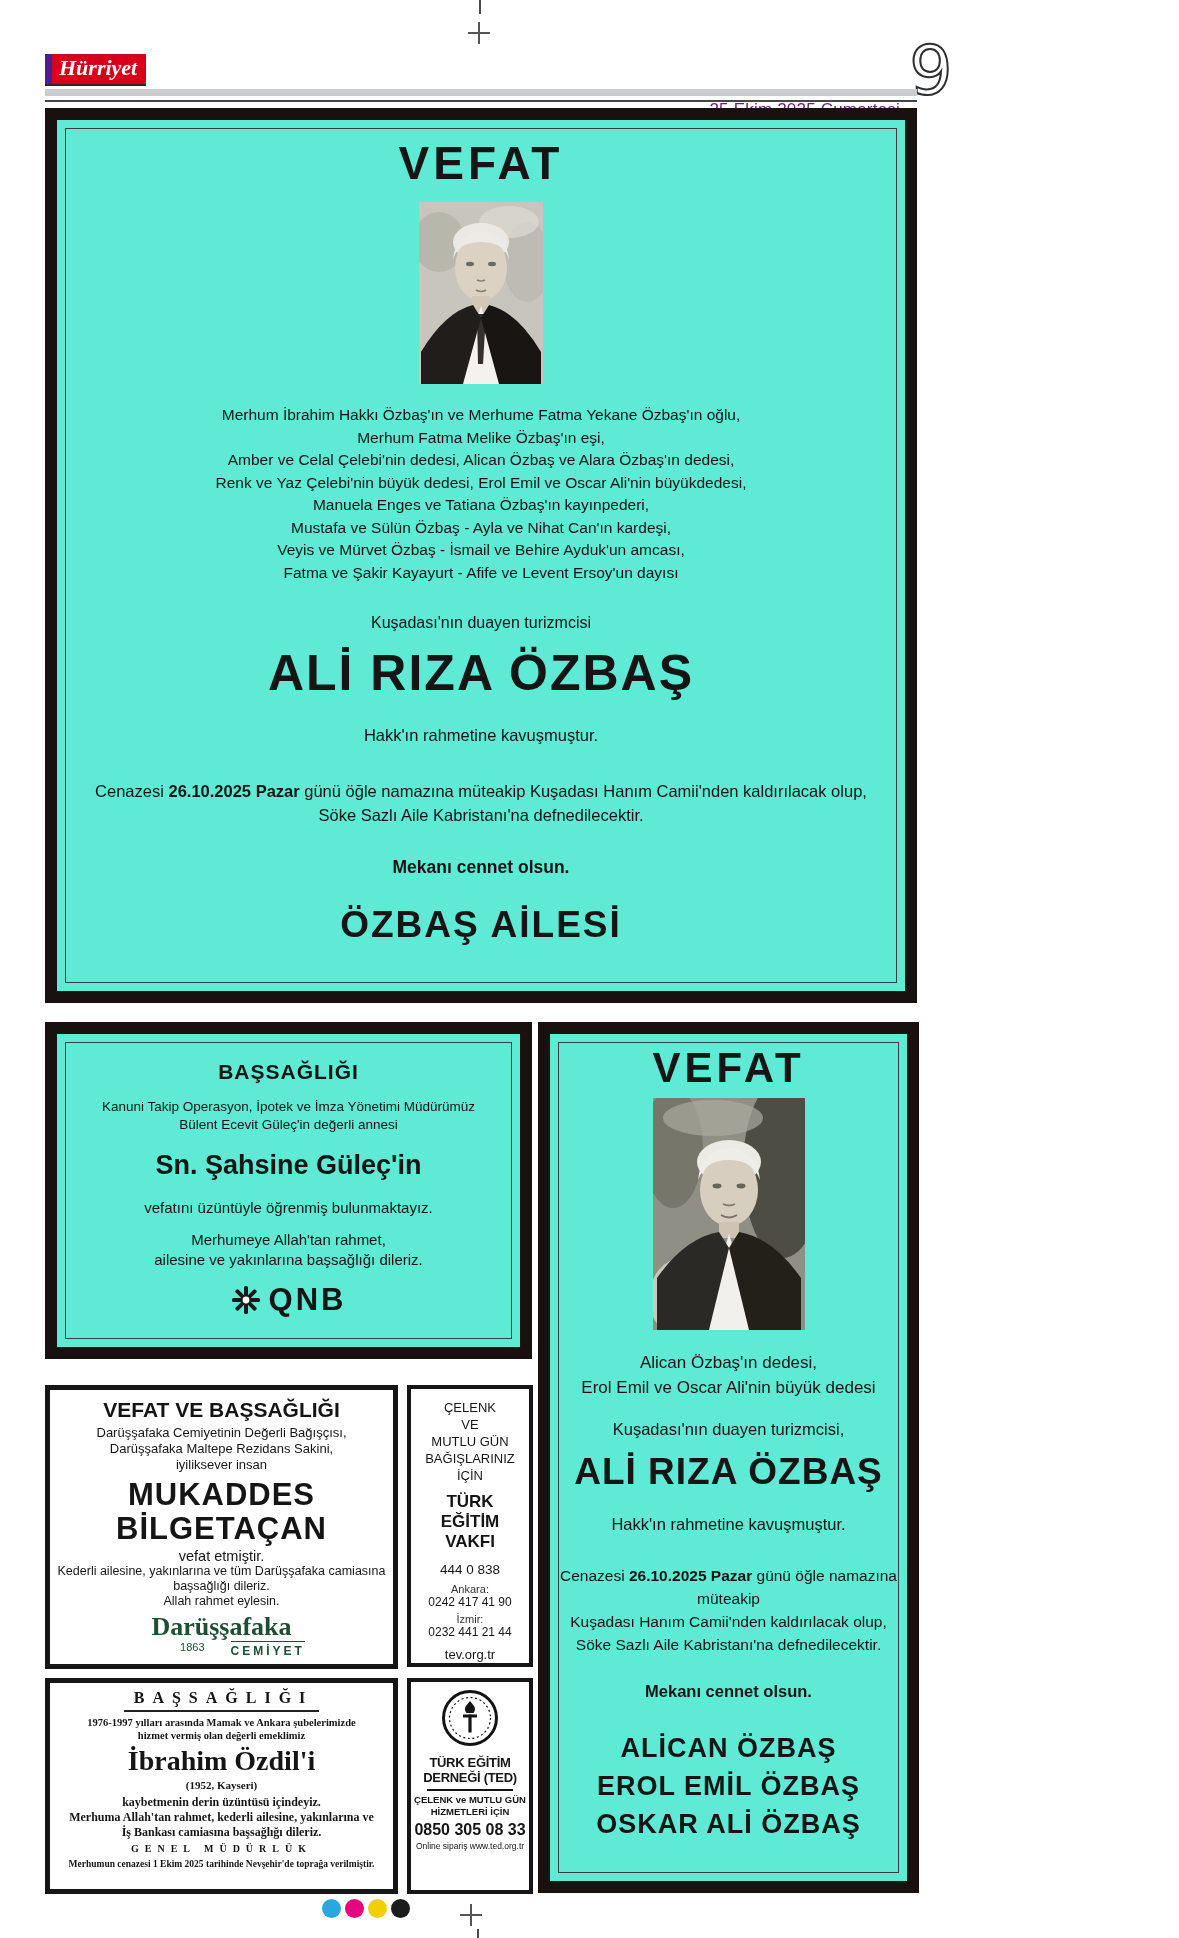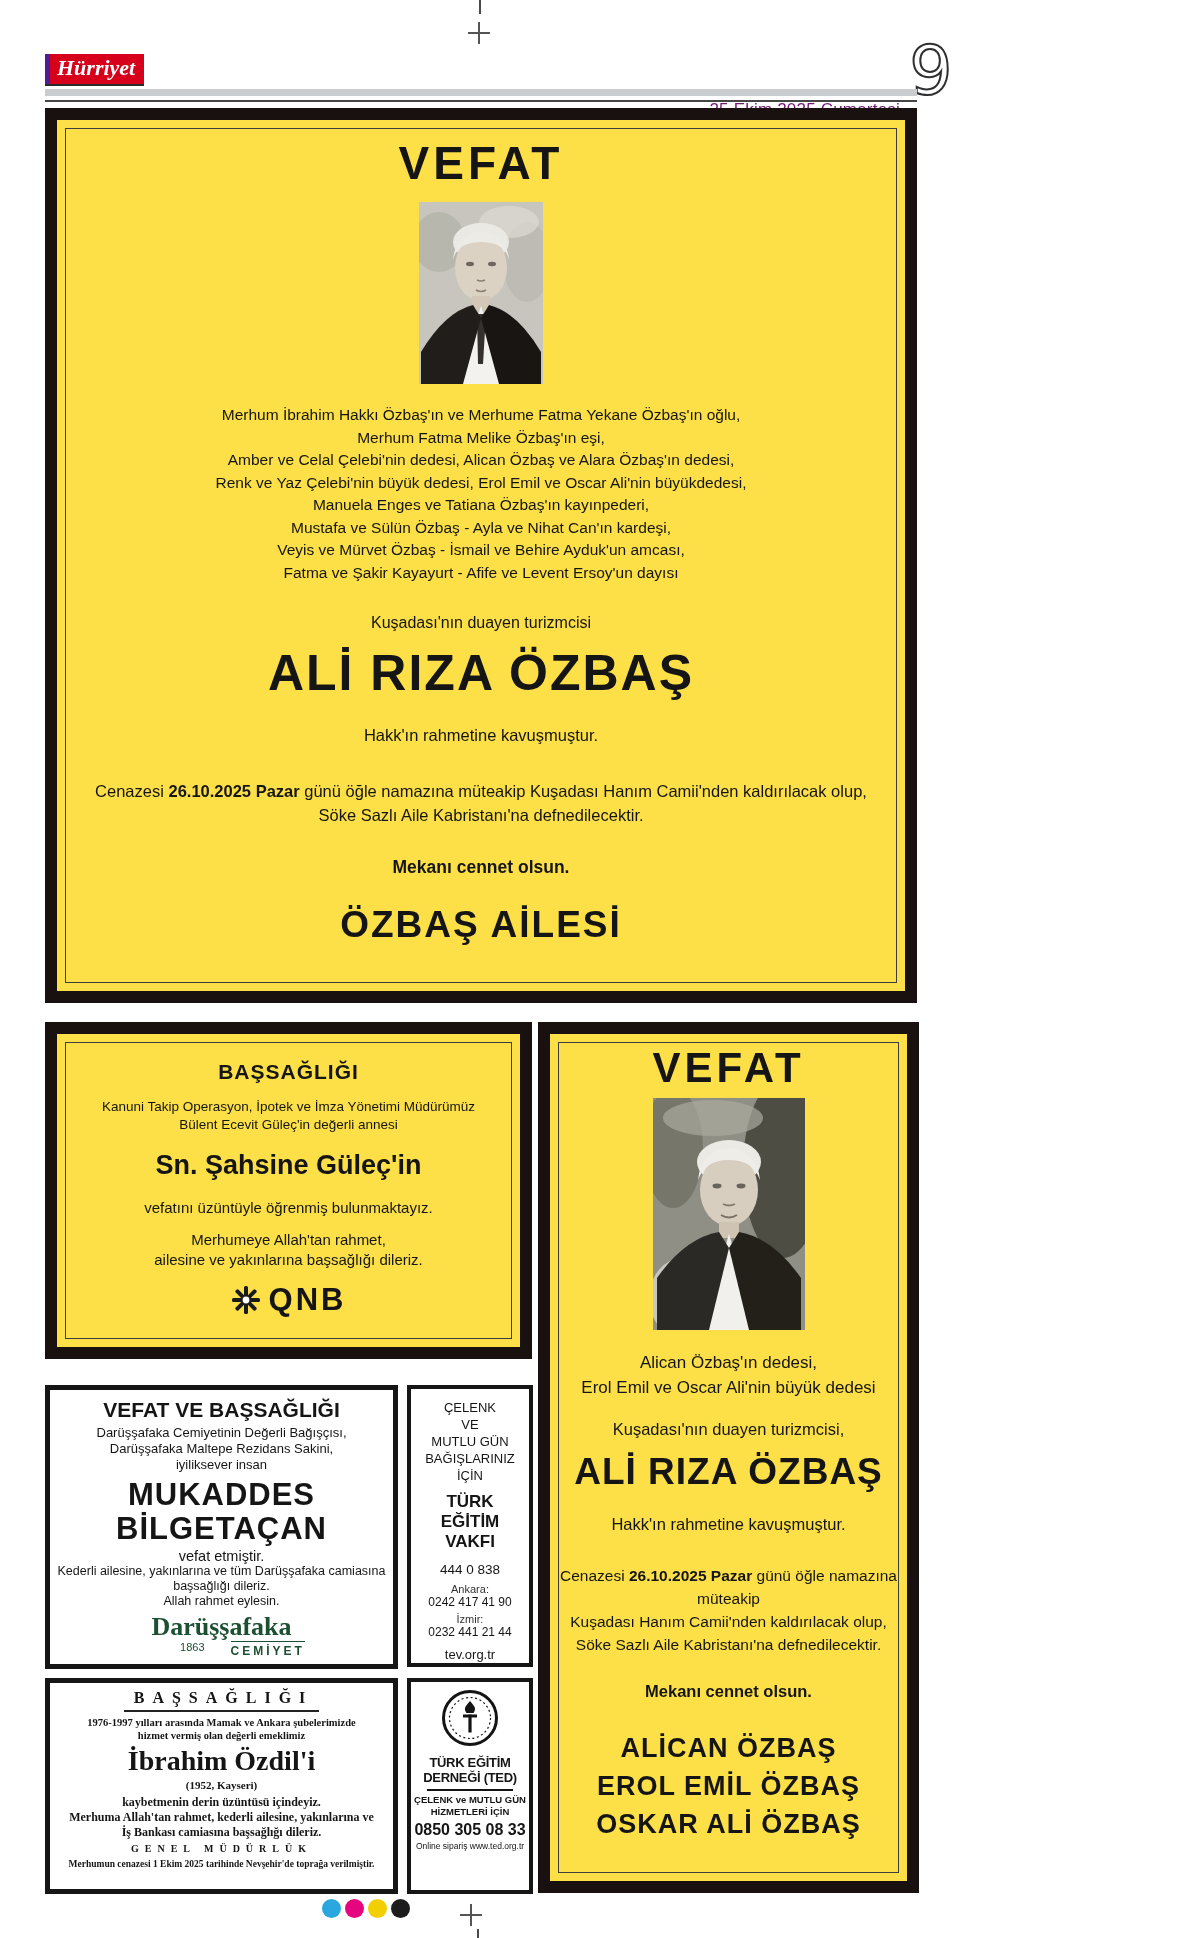--- a/index.html
+++ b/index.html
@@ -3,36 +3,36 @@
 <meta charset="utf-8">
 <style>
   html,body{margin:0;padding:0;background:#ffffff;}
   .page{position:relative;width:1179px;height:1938px;background:#ffffff;overflow:hidden;
         font-family:"Liberation Sans",sans-serif;color:#151515;}
 
   
   .masthead{position:absolute;left:45px;top:54px;background:#d6001c;color:#fff;
             font-family:"Liberation Serif",serif;font-style:italic;font-weight:700;
             font-size:22px;line-height:26px;padding:1px 9px 3px 7px;
-            border-left:5px solid #4c1d95;box-shadow:0 2px 0 #2a2a2a;}
+            border-left:7px solid #4c1d95;box-shadow:0 2px 0 #2a2a2a;}
   .pagedate{position:absolute;left:640px;top:60px;width:260px;text-align:right;
             font-size:17px;color:#701a75;letter-spacing:.2px;margin-top:40px;}
   .rule-gray{position:absolute;left:45px;top:89px;width:872px;height:7px;background:#c9cdd0;}
   .rule-dark{position:absolute;left:45px;top:100px;width:872px;height:2px;background:#454545;}
   .pagenum{position:absolute;left:902px;top:34px;}
 
   
   .regv{position:absolute;width:2px;background:#4a4a4a;}
   .cross{position:absolute;width:22px;height:22px;}
   .cross .ch{position:absolute;top:10px;left:0;width:22px;height:2px;background:#555;}
   .cross .cv{position:absolute;left:10px;top:0;width:2px;height:22px;background:#555;}
   .dot{position:absolute;width:19px;height:19px;border-radius:50%;top:1899px;}
 
   
-  .box{position:absolute;border:12px solid #191110;background:#fde047;text-align:center;}
+  .box{position:absolute;border:12px solid #191110;background:#5eead4;text-align:center;}
   .liner{position:absolute;inset:8px;border:1px solid #3d3d3d;pointer-events:none;}
   .content{position:relative;}
 
   
   .tbox{position:absolute;border:5px solid #161616;background:#fff;text-align:center;}
   .nbox{position:absolute;border:4px solid #161616;background:#fff;text-align:center;}
 
   .vefat-title{font-weight:700;font-size:46px;letter-spacing:4px;margin-top:16px;}
   .photo{display:block;margin:12px auto 0;}
   .relatives{margin-top:20px;font-size:15.5px;line-height:22.5px;}

